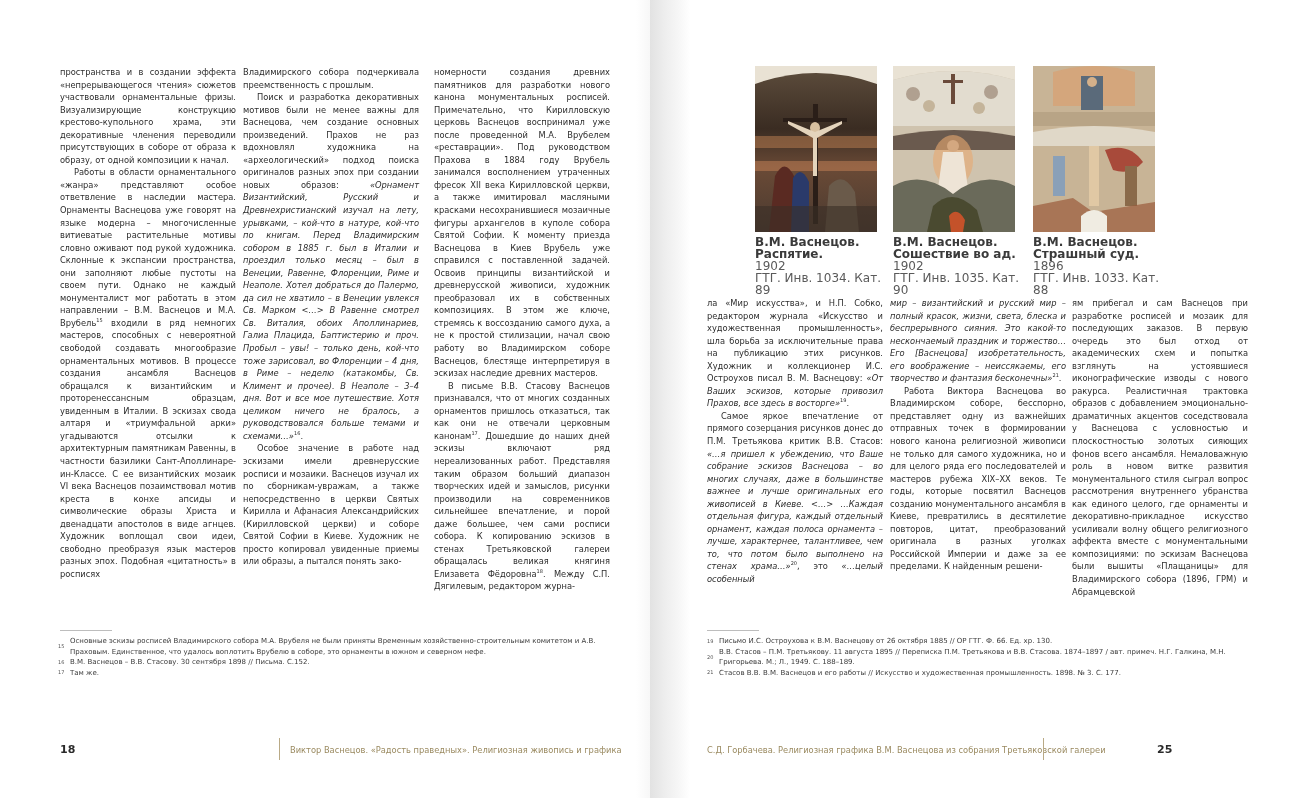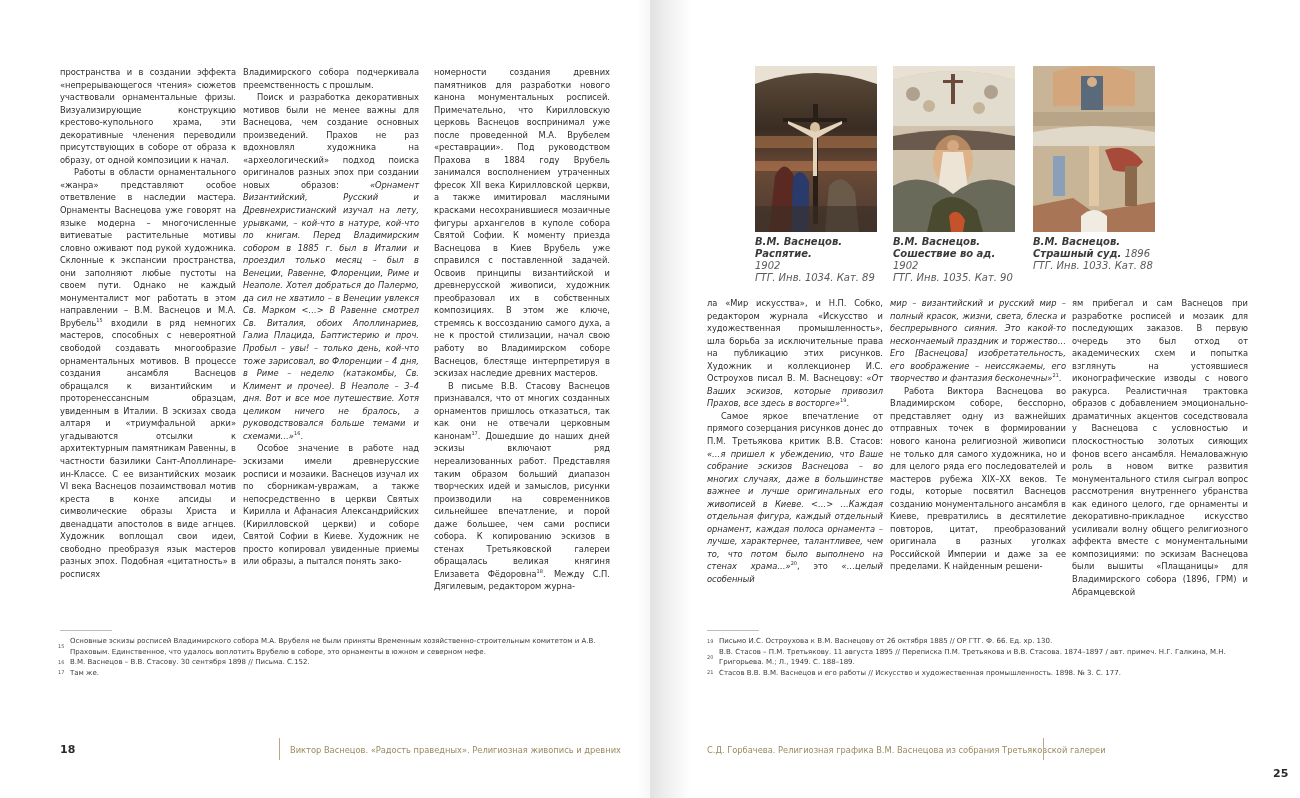--- a/index.html
+++ b/index.html
@@ -40,21 +40,21 @@
   .fn-item { display: flex; align-items: center; }
   .fn-num { width: 12px; flex-shrink: 0; font-size: 5px; line-height: 9px; color: #555; }
   .fn-text { flex: 1; }
 
   .folio { position: absolute; font-size: 11px; color: #2a2a2a; font-weight: bold; }
   .running { position: absolute; font-size: 8.3px; color: #9a8a60; white-space: nowrap; }
   .run-rule { position: absolute; width: 1px; height: 22px; background: #b9aa86; }
 
   .figure { position: absolute; }
   .fig-img { position: absolute; width: 122px; height: 166px; overflow: hidden; }
-  .fig-caption { position: absolute; width: 128px; font-size: 10px; line-height: 12px; color: #5a5a5a; font-style: italic; }
+  .fig-caption { position: absolute; width: 128px; font-size: 12px; line-height: 12px; color: #5a5a5a; }
   .fig-caption .cap-title { font-weight: bold; color: #3a3a3a; }
 </style>
 </head>
 <body>
 
 <div class="page page-left"></div>
 <div class="page page-right"></div>
 <div class="gutter-shadow-left"></div>
 <div class="gutter-shadow"></div>
 
@@ -83,21 +83,21 @@
       <span class="fn-text">В.М. Васнецов – В.В. Стасову. 30 сентября 1898 // Письма. С.152.</span>
     </div>
     <div class="fn-item">
       <span class="fn-num">17</span>
       <span class="fn-text">Там же.</span>
     </div>
   </div>
 
 <div class="folio" style="left:60px; top:743px;">18</div>
 <div class="run-rule" style="left:279px; top:738px;"></div>
-<div class="running" style="left:290px; top:745px;">Виктор Васнецов. «Радость праведных». Религиозная живопись и древних</div>
+<div class="running" style="left:290px; top:745px;">Виктор Васнецов. «Радость праведных». Религиозная живопись и графика</div>
 
 <div class="figure" style="left:755px; top:66px;">
   <div class="fig-img">
     <svg width="122" height="166" viewBox="0 0 122 166">
       <defs>
         <linearGradient id="g1sky" x1="0" y1="0" x2="0" y2="1">
           <stop offset="0" stop-color="#5a4a3a"></stop>
             <stop offset="0.35" stop-color="#3a2c22"></stop>
             <stop offset="0.6" stop-color="#6a4a36"></stop>
             <stop offset="1" stop-color="#4a3a30"></stop>
@@ -202,13 +202,13 @@
       <span class="fn-text">В.В. Стасов – П.М. Третьякову. 11 августа 1895 // Переписка П.М. Третьякова и В.В. Стасова. 1874–1897 / авт. примеч. Н.Г. Галкина, М.Н. Григорьева. М.; Л., 1949. С. 188–189.</span>
     </div>
     <div class="fn-item">
       <span class="fn-num">21</span>
       <span class="fn-text">Стасов В.В. В.М. Васнецов и его работы // Искусство и художественная промышленность. 1898. № 3. С. 177.</span>
     </div>
   </div>
 
 <div class="running" style="left:707px; top:745px;">С.Д. Горбачева. Религиозная графика В.М. Васнецова из собрания Третьяковской галереи</div>
 <div class="run-rule" style="left:1043px; top:738px;"></div>
-<div class="folio" style="left:1273px; top:743px;margin-top:24px;">25</div>
+<div class="folio" style="left:1157px; top:743px;">25</div>
 
 </body></html>

